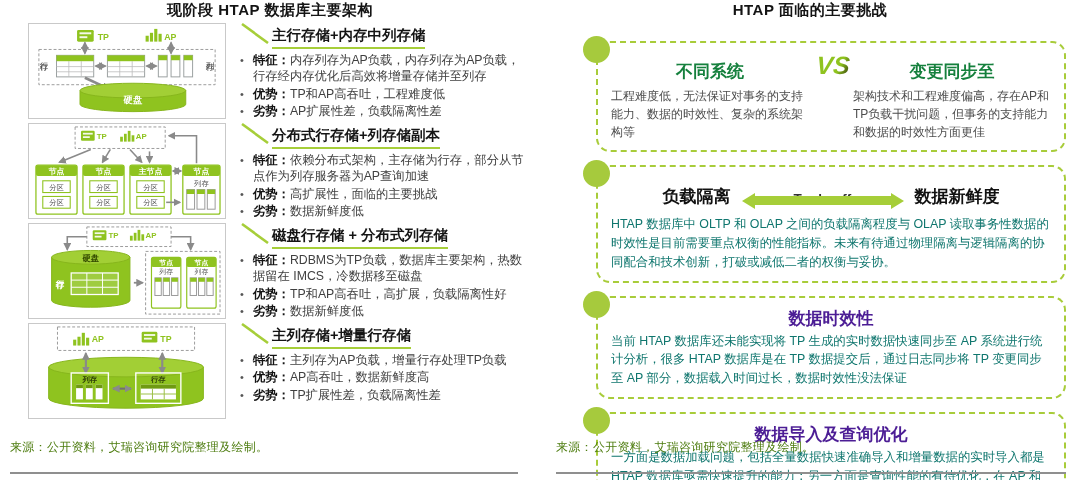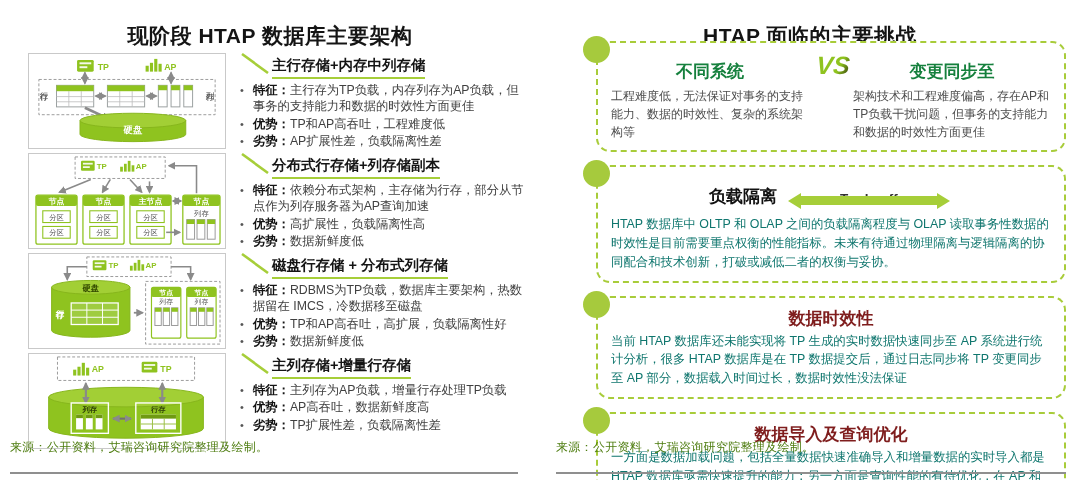--- a/index.html
+++ b/index.html
@@ -5,22 +5,22 @@
   html,body{margin:0;padding:0;}
   body{
     width:1080px;height:480px;position:relative;background:#fff;overflow:hidden;
     font-family:"Liberation Sans","DejaVu Sans",sans-serif;
     -webkit-font-smoothing:antialiased;
   }
   .panel{position:absolute;top:0;height:480px;}
   .panel-left{left:0;width:540px;}
   .panel-right{left:540px;width:540px;}
   .panel-title{
-    text-align:center;font-size:21px;font-weight:bold;color:#141414;
-    margin:22px 0 3px;letter-spacing:.5px;
+    text-align:center;font-size:15px;font-weight:bold;color:#141414;
+    margin:1px 0 3px;letter-spacing:.5px;
   }
   
   .arch-row{display:flex;align-items:flex-start;height:100px;}
   .diag-wrap{
     position:relative;width:198px;height:96px;margin-left:28px;flex:none;
     border:1px solid #c9c9c9;background:#fff;box-sizing:border-box;
   }
   .diag-wrap svg{display:block;width:100%;height:100%;}
   .vlabel{
     position:absolute;writing-mode:vertical-rl;text-orientation:upright;
@@ -71,21 +71,21 @@
   .trade-arrow{position:relative;width:168px;height:36px;flex:none;}
   .trade-arrow .lbl{position:absolute;top:16px;left:0;right:0;text-align:center;font-size:13.5px;font-weight:bold;color:#333;}
   .dbl-arrow{position:absolute;bottom:6px;left:16px;right:16px;height:9px;background:#a6ce39;}
   .dbl-arrow::before,.dbl-arrow::after{
     content:"";position:absolute;top:-3.5px;width:0;height:0;
     border-top:8px solid transparent;border-bottom:8px solid transparent;
   }
   .dbl-arrow::before{left:-13px;border-right:13px solid #a6ce39;}
   .dbl-arrow::after{right:-13px;border-left:13px solid #a6ce39;}
   .card .body{margin:4px 0 0;font-size:12.4px;line-height:1.52;color:#0f766e;}
-  .card-title{text-align:center;font-size:17px;margin:2px 0 2px;color:#7f1d1d;}
+  .card-title{text-align:center;font-size:17px;margin:2px 0 2px;color:#4c1d95;}
 </style>
 </head>
 <body>
 
 <svg width="0" height="0" style="position:absolute" aria-hidden="true">
   <defs>
     <marker id="ah" markerUnits="userSpaceOnUse" markerWidth="8" markerHeight="8" refX="6.5" refY="4" orient="auto-start-reverse">
       <path d="M0 0 L8 4 L0 8 Z" fill="#8a8a8a"></path>
     </marker>
   </defs>
@@ -156,21 +156,21 @@
     <div class="arch-text">
       <div class="arch-header">
         <svg class="slash" width="30" height="22">
             <line x1="2" y1="1" x2="28" y2="20" stroke="#a6ce39" stroke-width="2.6"></line>
           </svg>
         <span class="htxt">主行存储+内存中列存储</span>
       </div>
       <ul class="bullets">
         <li>
             <span class="dot">•</span>
-            <span class="btxt"><b>特征：</b><span>主行存为TP负载，内存列存为AP负载，但事务的支持能力和数据的时效性方面更佳</span></span>
+            <span class="btxt"><b>特征：</b><span>内存列存为AP负载，内存列存为AP负载，行存经内存优化后高效将增量存储并至列存</span></span>
           </li>
         <li>
             <span class="dot">•</span>
             <span class="btxt"><b>优势：</b><span>TP和AP高吞吐，工程难度低</span></span>
           </li>
         <li>
             <span class="dot">•</span>
             <span class="btxt"><b>劣势：</b><span>AP扩展性差，负载隔离性差</span></span>
           </li>
       </ul>
@@ -259,21 +259,21 @@
           </svg>
         <span class="htxt">分布式行存储+列存储副本</span>
       </div>
       <ul class="bullets">
         <li>
             <span class="dot">•</span>
             <span class="btxt"><b>特征：</b><span>依赖分布式架构，主存储为行存，部分从节点作为列存服务器为AP查询加速</span></span>
           </li>
         <li>
             <span class="dot">•</span>
-            <span class="btxt"><b>优势：</b><span>高扩展性，负载隔离性高</span></span>
+            <span class="btxt"><b>优势：</b><span>高扩展性，面临的主要挑战</span></span>
           </li>
         <li>
             <span class="dot">•</span>
             <span class="btxt"><b>劣势：</b><span>数据新鲜度低</span></span>
           </li>
       </ul>
     </div>
   </div>
 
   <div class="arch-row">
@@ -470,20 +470,21 @@
     </div>
 
     <div class="card" style="min-height:86px">
       <span class="corner-dot"></span>
       <div class="trade-head">
         <span class="trade-title">负载隔离</span>
         <span class="trade-arrow">
           <span class="lbl">Trade-off</span>
           <span class="dbl-arrow"></span>
         </span>
+        <span class="trade-title">数据新鲜度</span>
       </div>
       <p class="body">HTAP 数据库中 OLTP 和 OLAP 之间的负载隔离程度与 OLAP 读取事务性数据的时效性是目前需要重点权衡的性能指标。未来有待通过物理隔离与逻辑隔离的协同配合和技术创新，打破或减低二者的权衡与妥协。</p>
     </div>
 
     <div class="card" style="min-height:84px">
       <span class="corner-dot"></span>
       <h3 class="card-title">数据时效性</h3>
       <p class="body" style="margin-top:0">当前 HTAP 数据库还未能实现将 TP 生成的实时数据快速同步至 AP 系统进行统计分析，很多 HTAP 数据库是在 TP 数据提交后，通过日志同步将 TP 变更同步至 AP 部分，数据载入时间过长，数据时效性没法保证</p>
     </div>
 

